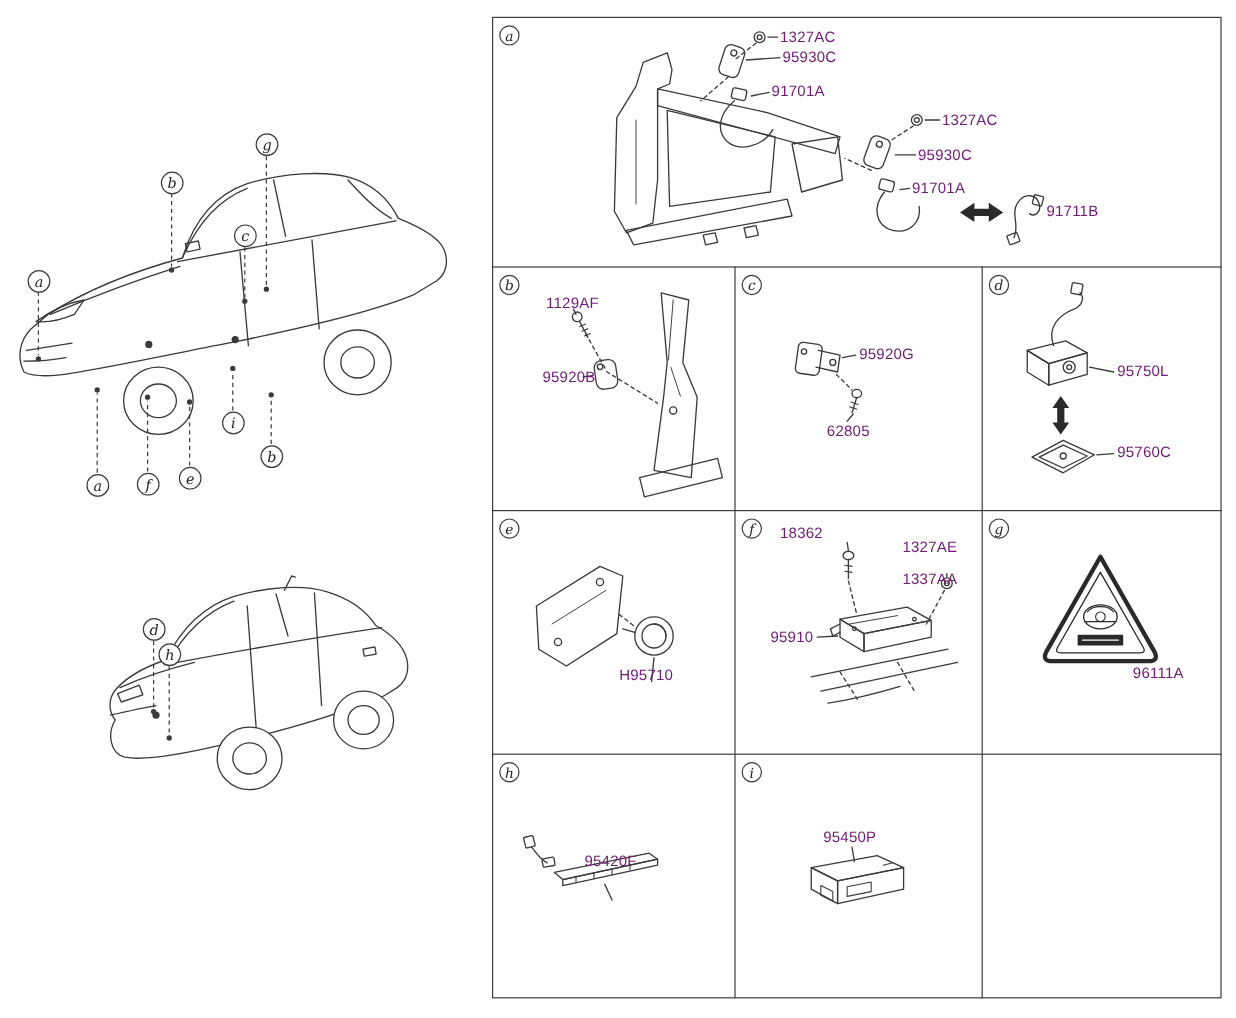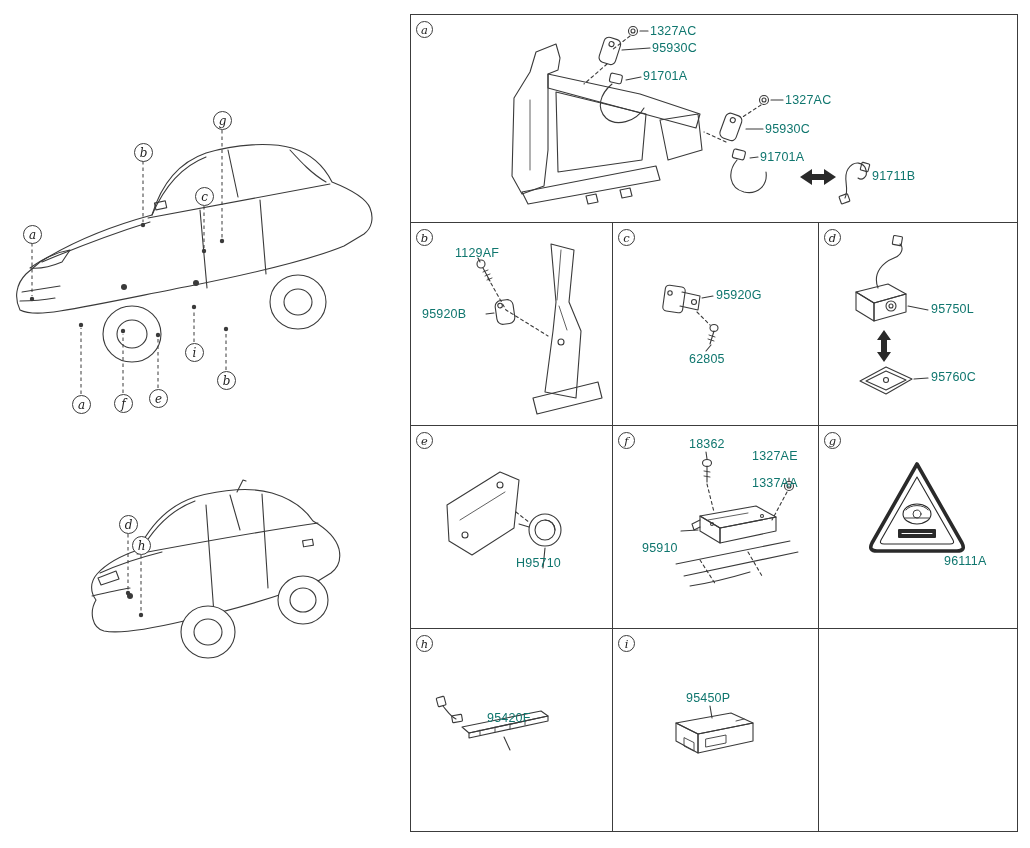--- a/index.html
+++ b/index.html
@@ -1,20 +1,20 @@
 <!DOCTYPE html>
 <html><head>
 <meta charset="utf-8">
 <style>
   *{margin:0;padding:0;box-sizing:border-box}
   html,body{width:1030px;height:848px;background:#ffffff;overflow:hidden;
     font-family:"Liberation Sans","DejaVu Sans",sans-serif;}
   .stage{position:absolute;left:0;top:0;width:1030px;height:848px;background:#fff}
   .art{position:absolute;left:0;top:0}
-  .plabel{position:absolute;font-size:12.5px;color:#0f766e;white-space:nowrap;letter-spacing:.2px}
+  .plabel{position:absolute;font-size:12.5px;color:#701a75;white-space:nowrap;letter-spacing:.2px}
   .pletter{position:absolute;width:17px;height:17px;border:1.2px solid #3c3c3c;border-radius:50%;
     font:italic 11.5px "DejaVu Serif",serif;display:flex;align-items:center;justify-content:center;
     color:#222;background:#fff;z-index:4}
   .callout{position:absolute;width:19px;height:19px;border:1.2px solid #3c3c3c;border-radius:50%;
     font:italic 12px "DejaVu Serif",serif;display:flex;align-items:center;justify-content:center;
     color:#222;background:#fff;z-index:4}
   .gbox{position:absolute;border:1.4px solid #3c3c3c;z-index:2}
   .gline{position:absolute;background:#3c3c3c;z-index:2}
 </style>
 </head>
@@ -323,34 +323,34 @@
 
   <div class="plabel" style="left:650px;top:24px">1327AC</div>
   <div class="plabel" style="left:652px;top:41px">95930C</div>
   <div class="plabel" style="left:643px;top:69px">91701A</div>
   <div class="plabel" style="left:785px;top:93px">1327AC</div>
   <div class="plabel" style="left:765px;top:122px">95930C</div>
   <div class="plabel" style="left:760px;top:150px">91701A</div>
   <div class="plabel" style="left:872px;top:169px">91711B</div>
 
   <div class="plabel" style="left:455px;top:246px">1129AF</div>
-  <div class="plabel" style="left:422px;top:307px">95920B</div>
+  <div class="plabel" style="left:452px;top:307px">95920B</div>
 
   <div class="plabel" style="left:716px;top:288px">95920G</div>
   <div class="plabel" style="left:689px;top:352px">62805</div>
 
   <div class="plabel" style="left:931px;top:302px">95750L</div>
   <div class="plabel" style="left:931px;top:370px">95760C</div>
 
   <div class="plabel" style="left:516px;top:556px">H95710</div>
 
-  <div class="plabel" style="left:689px;top:437px">18362</div>
+  <div class="plabel" style="left:650px;top:437px">18362</div>
   <div class="plabel" style="left:752px;top:449px">1327AE</div>
   <div class="plabel" style="left:752px;top:476px">1337AA</div>
-  <div class="plabel" style="left:642px;top:541px">95910</div>
+  <div class="plabel" style="left:642px;top:524px">95910</div>
 
   <div class="plabel" style="left:944px;top:554px">96111A</div>
 
   <div class="plabel" style="left:487px;top:711px">95420F</div>
 
   <div class="plabel" style="left:686px;top:691px">95450P</div>
 
 </div>
 
 </body></html>

